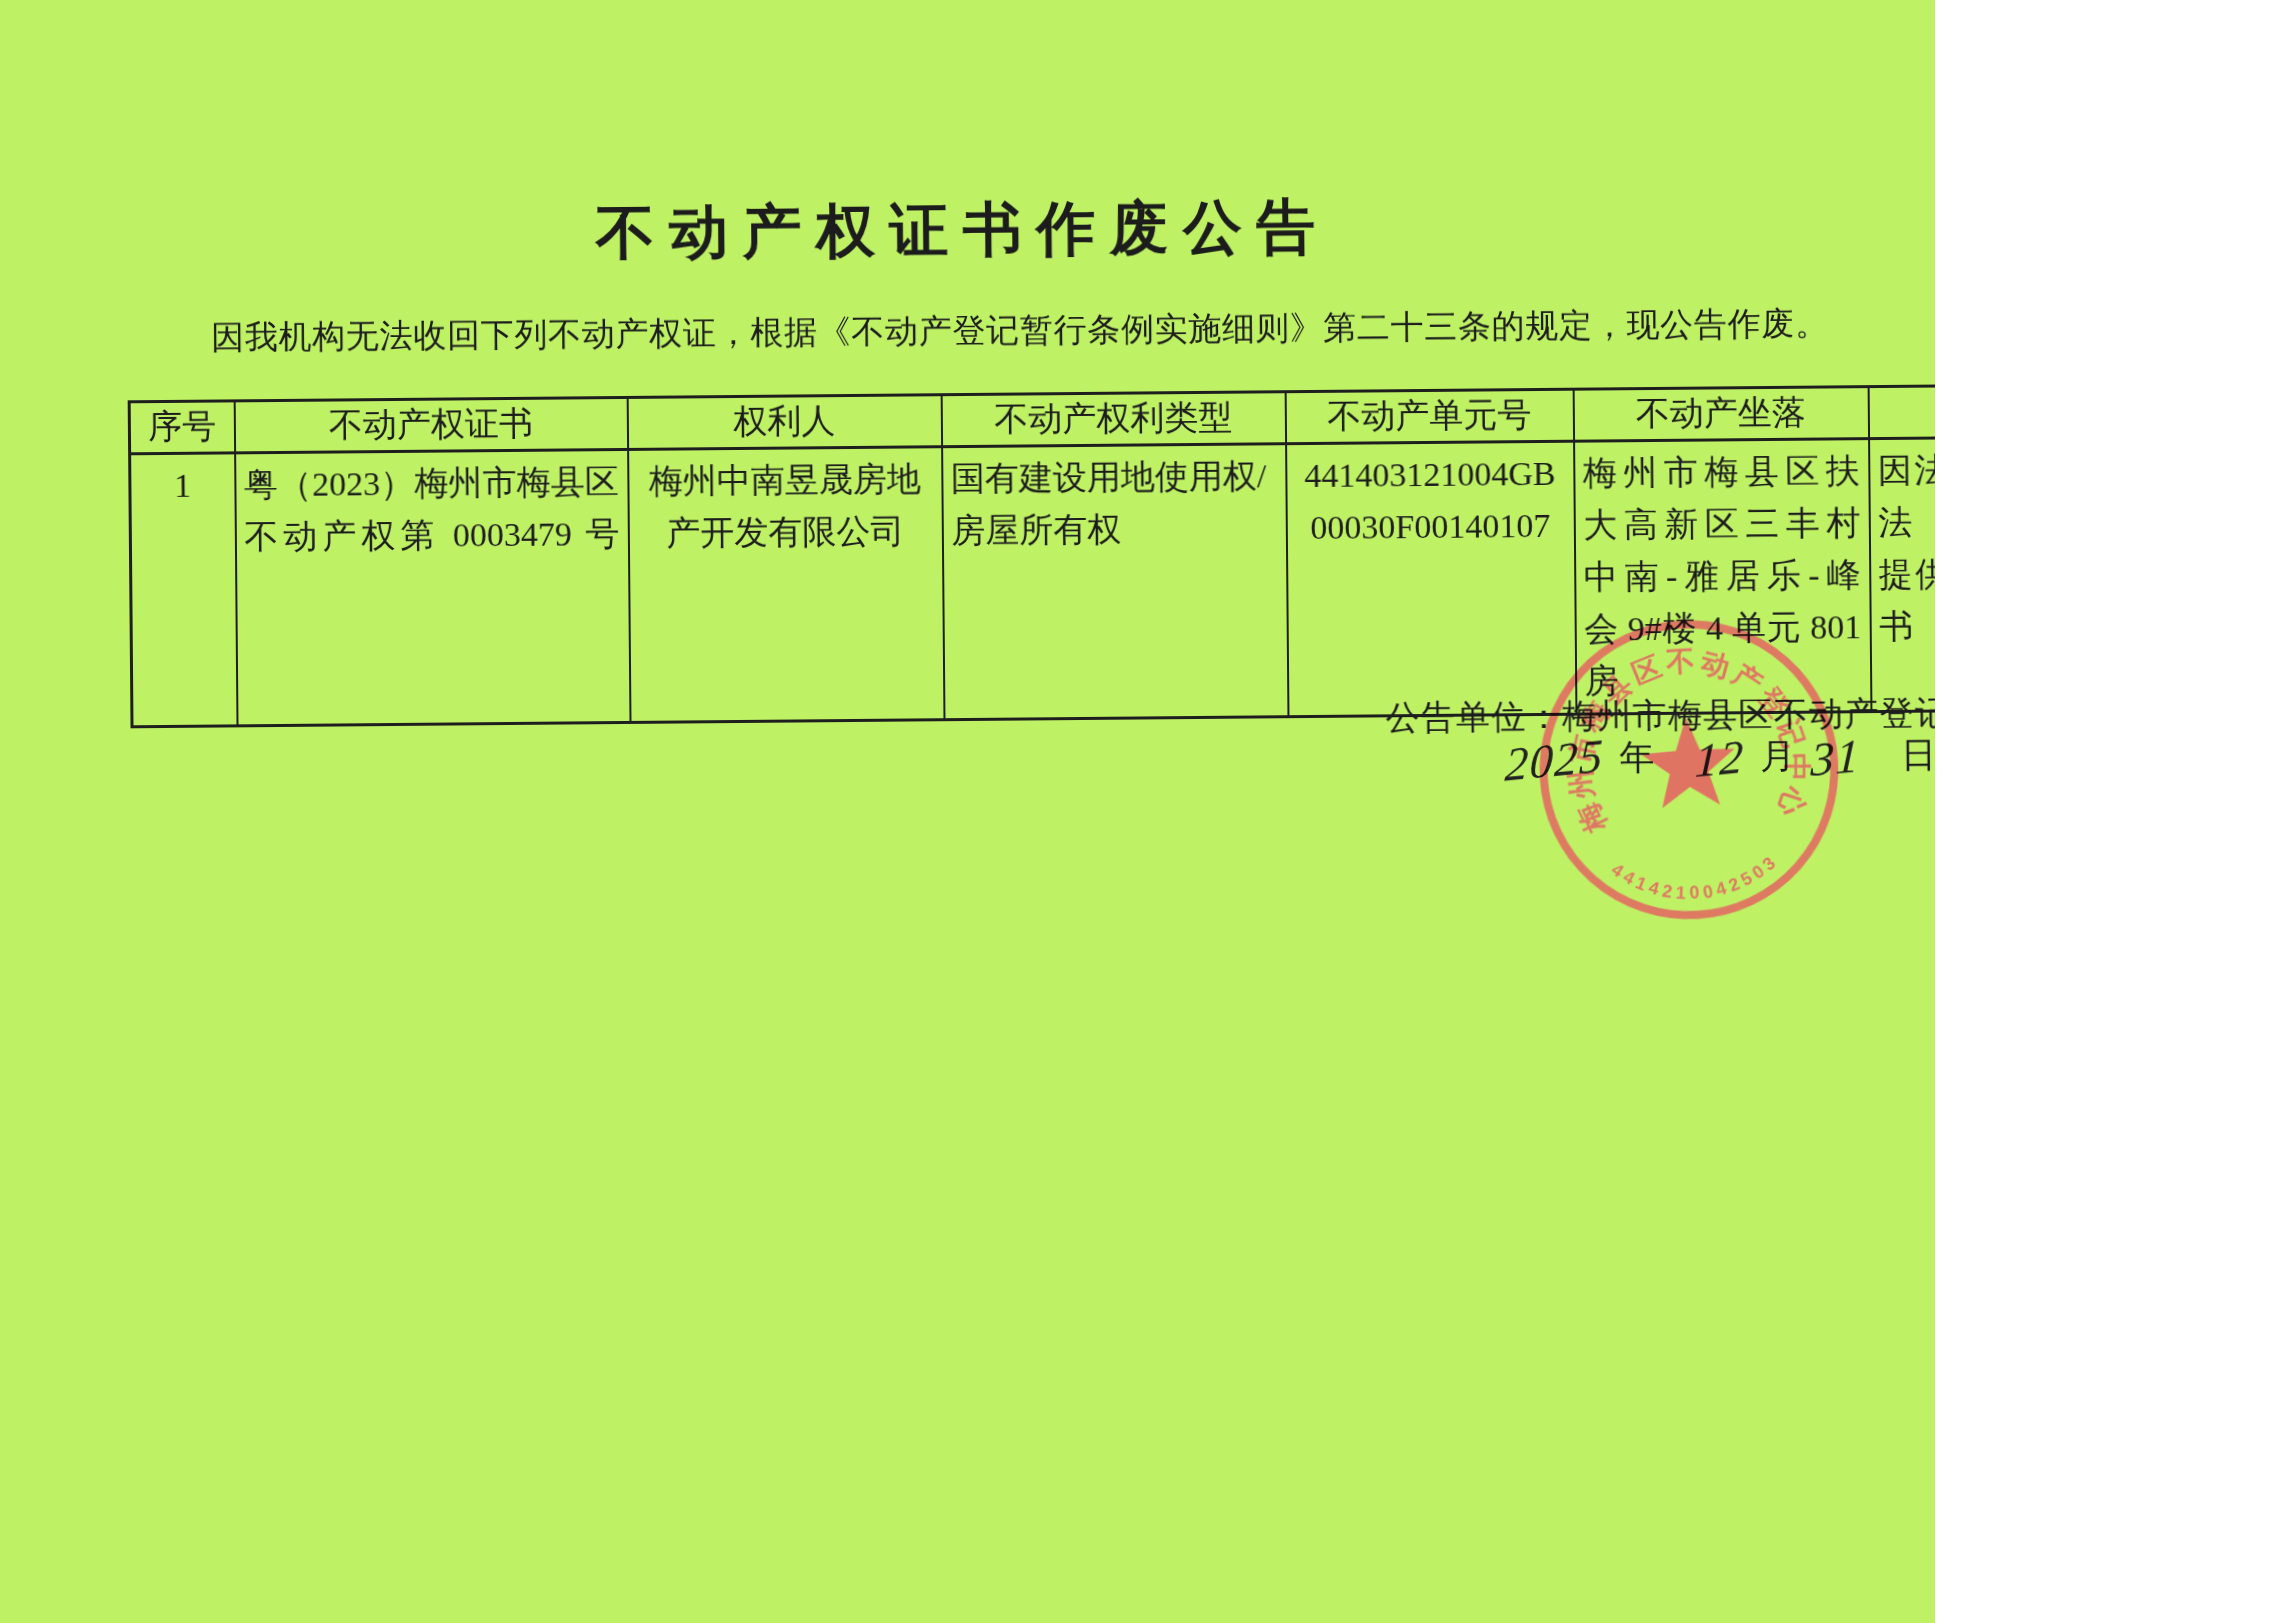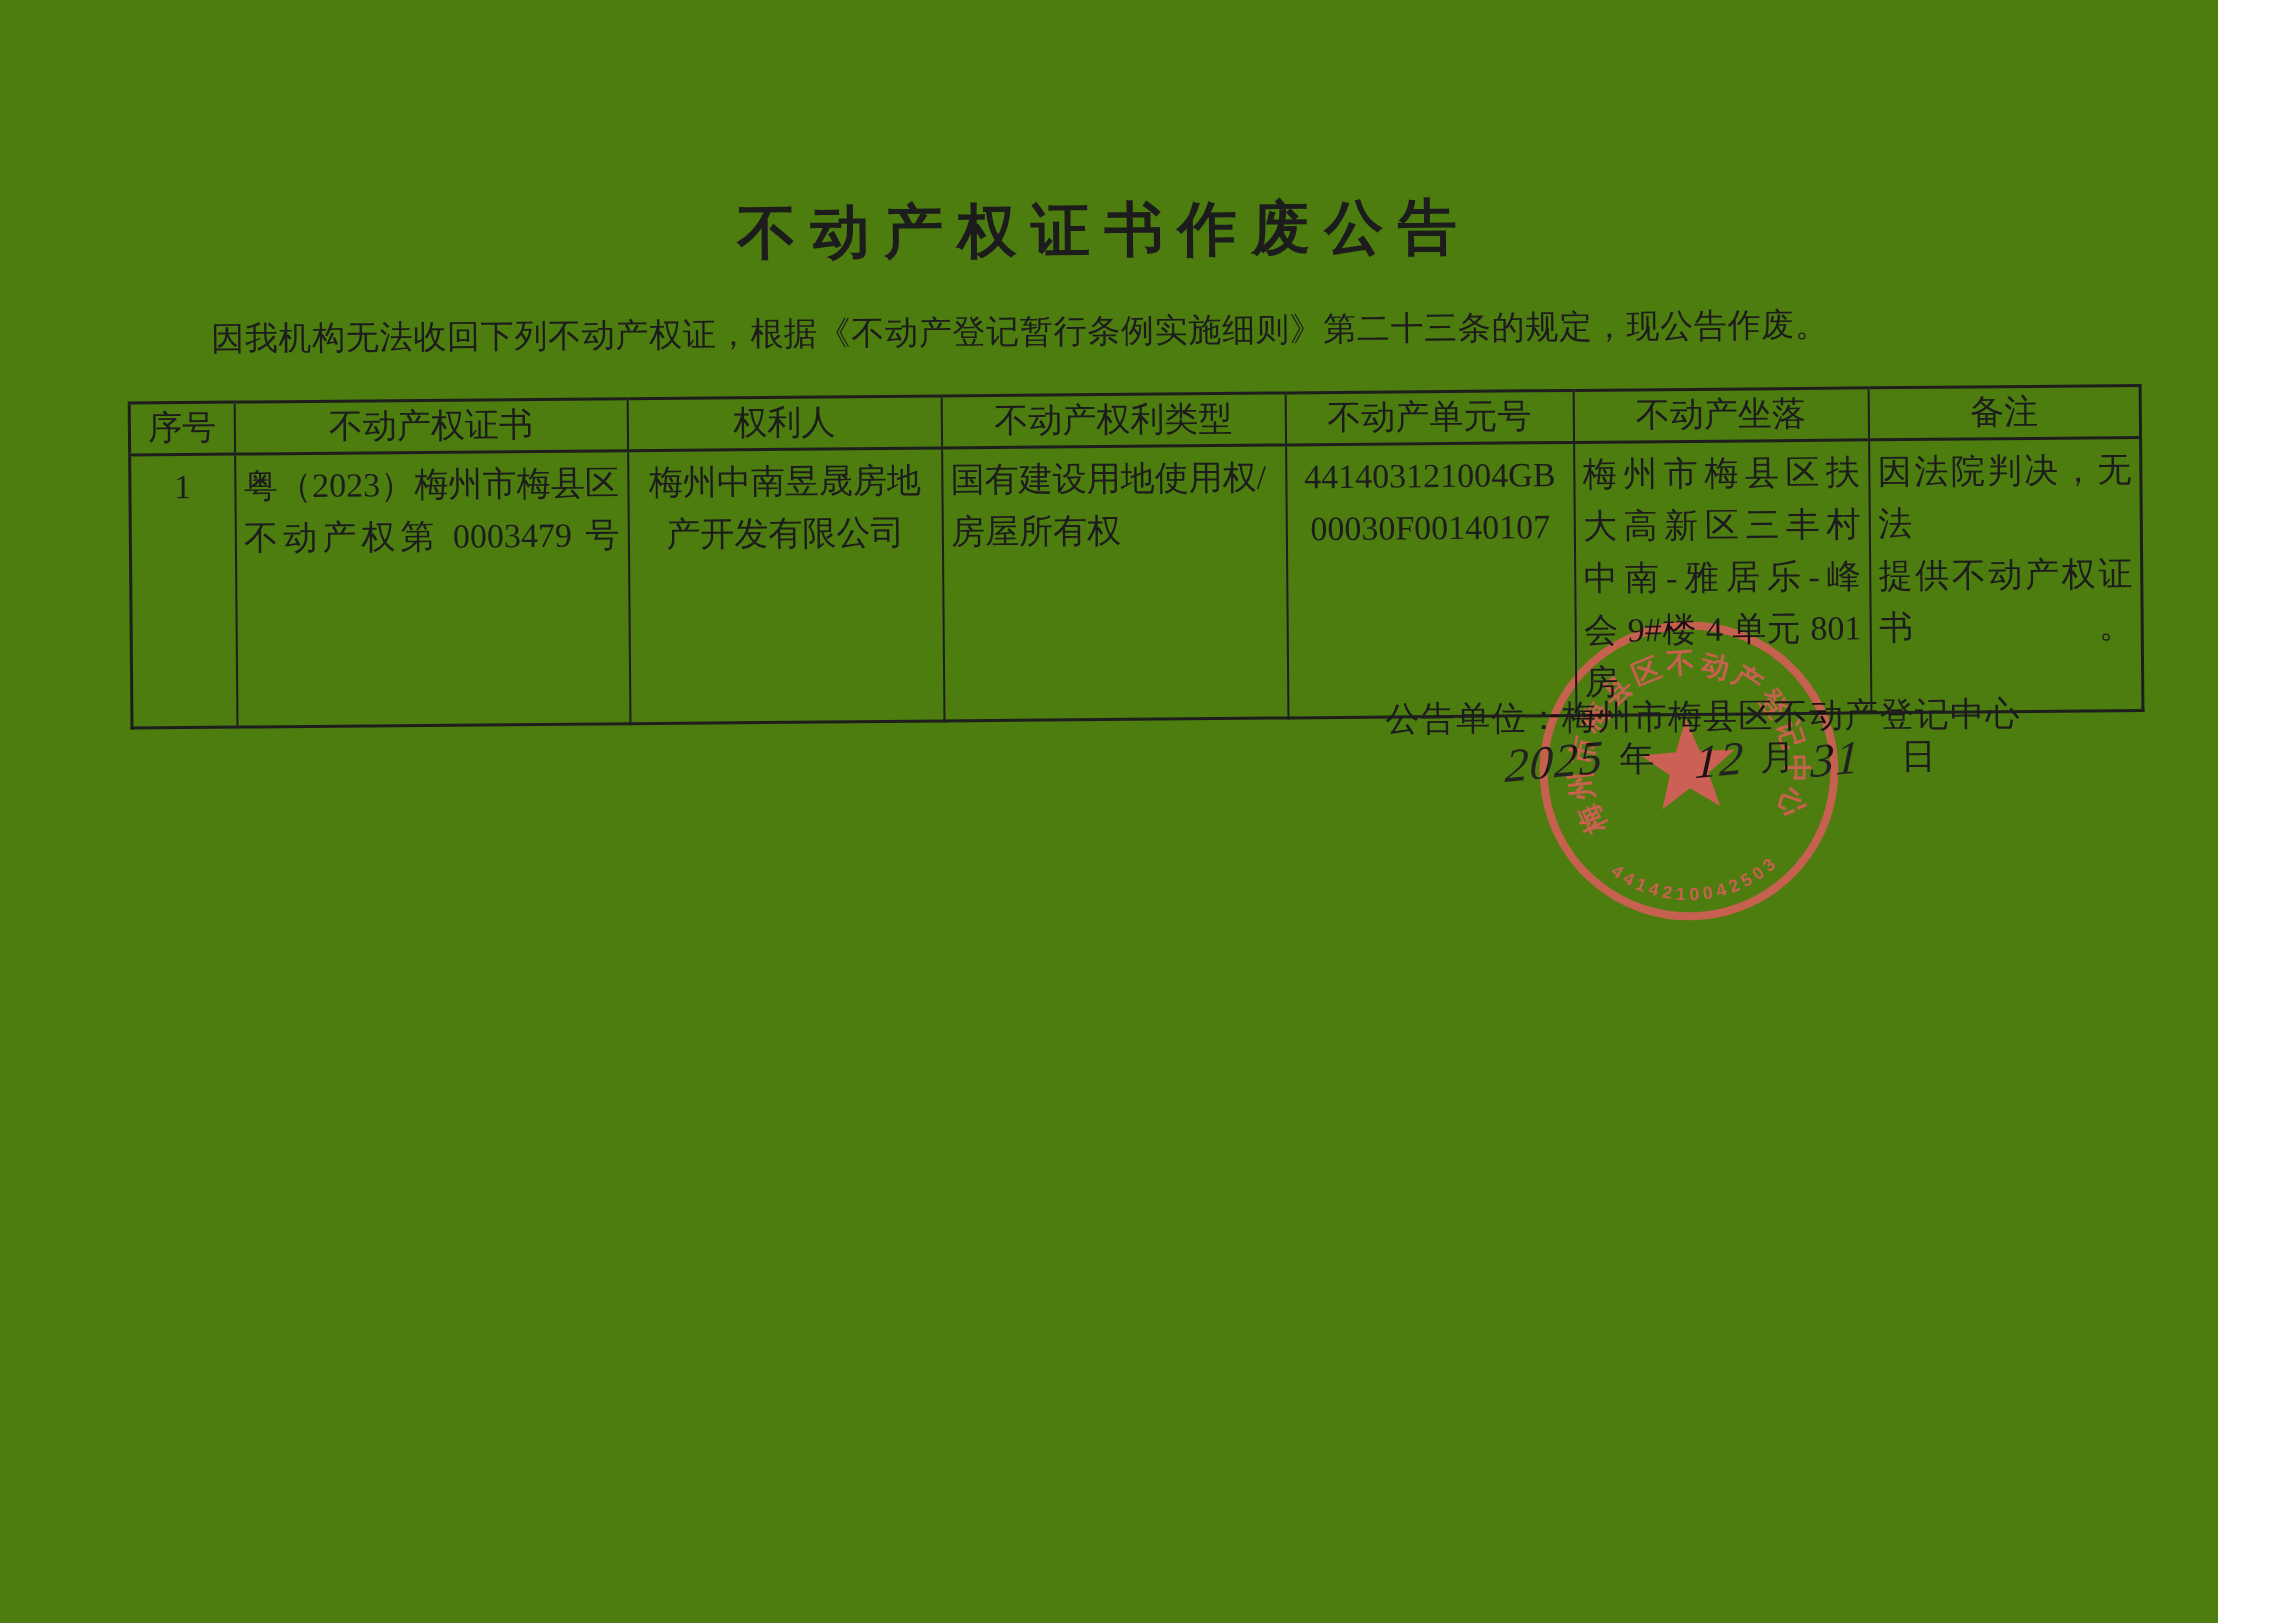--- a/index.html
+++ b/index.html
@@ -2,23 +2,23 @@
 <html style="font-size:10.5px"><head>
 <meta charset="utf-8">
 <style>
   html, body {
     margin: 0;
     padding: 0;
     background: #ffffff;
   }
   .page {
     position: relative;
-    width: 2218px;
+    width: 1935px;
     height: 1623px;
-    background: #4d7c0f;
+    background: #bef264;
     overflow: hidden;
     font-family: "Liberation Serif", "DejaVu Serif", serif;
     color: #1c1c1c;
   }
   .doc {
     position: absolute;
     left: 0; top: 0; right: 0; bottom: 0;
     transform: rotate(-0.5deg);
     transform-origin: 50% 48%;
   }

